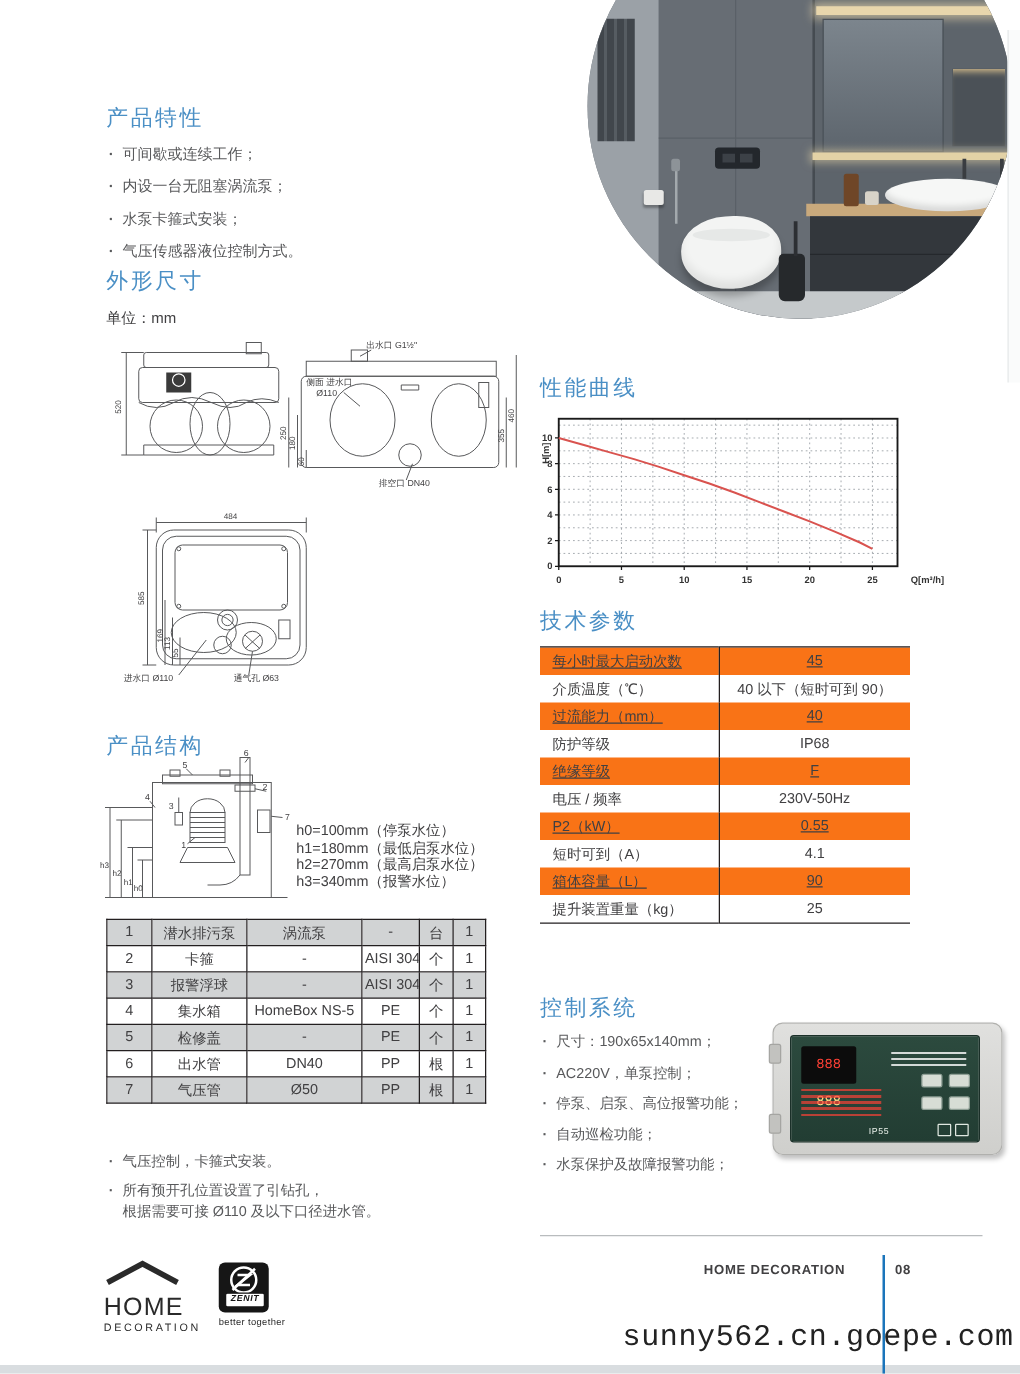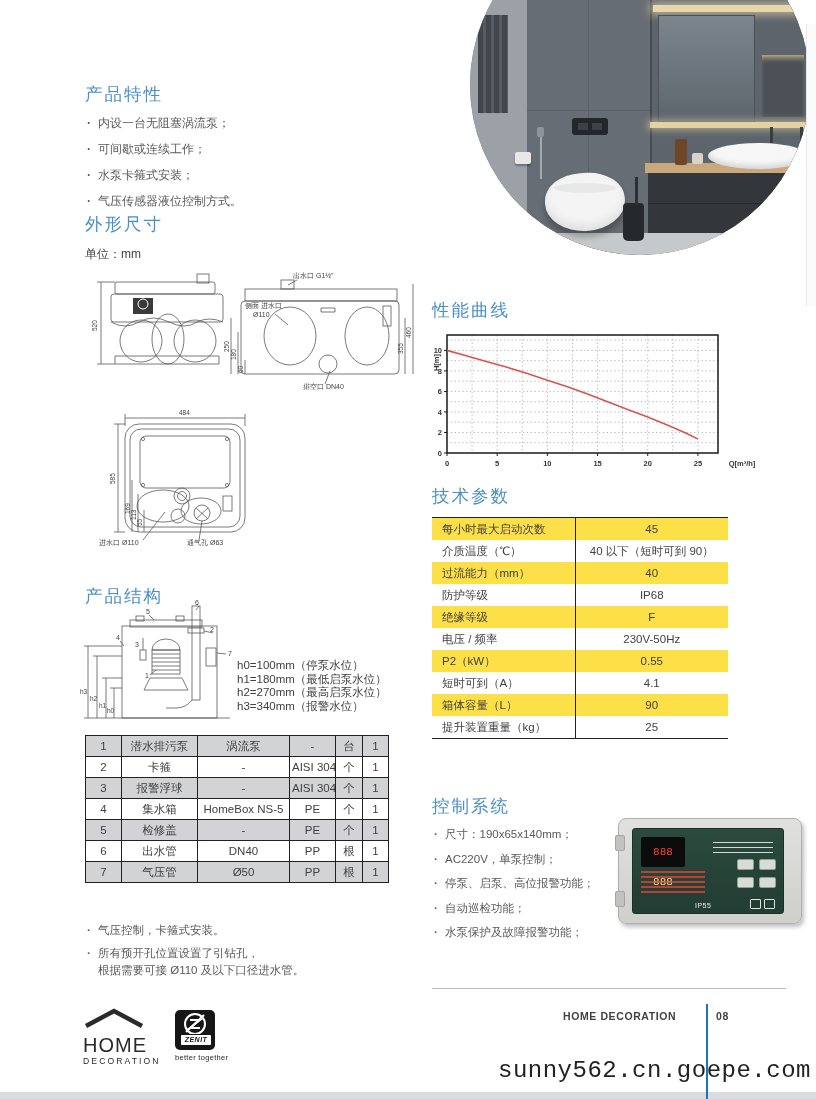--- a/index.html
+++ b/index.html
@@ -71,21 +71,21 @@
   .parts-table{position:absolute;left:85px;top:735px;font-size:11.5px;color:#414042;table-layout:fixed;width:303px;}
   .parts-table th,.parts-table td{border:1px solid #231f20;text-align:center;height:20px;padding:0 2px;font-weight:500;overflow:hidden;white-space:nowrap;}
   .parts-table td{font-weight:400;}
   .parts-table tr.shade td{background:#d1d3d4;}
 
   .tech-table{position:absolute;left:432px;top:517px;font-size:11.5px;color:#414042;table-layout:fixed;width:296px;
     border-top:1px solid #231f20;border-bottom:1px solid #231f20;}
   .tech-table td{height:22px;padding:0;}
   .tech-table td.lbl{text-align:left;padding-left:10px;}
   .tech-table td.val{text-align:center;border-left:1px solid #231f20;}
-  .tech-table tr.shade td{background:#fde047;}
+  .tech-table tr.shade td{background:#f97316;text-decoration:underline;}
 
   
   .line-draw{position:absolute;}
   .line-draw text{font-size:7px;fill:#414042;font-family:"Liberation Sans",sans-serif;}
   .line-draw .dimtxt{font-size:6.5px;}
   .line-draw path,.line-draw rect,.line-draw line,.line-draw ellipse,.line-draw circle,.line-draw polyline{
     fill:none;stroke:#58595b;stroke-width:0.8;}
 
   
   #chart{position:absolute;left:430px;top:328px;width:340px;height:150px;}
@@ -163,22 +163,22 @@
   <div class="pc-toilet"></div>
   <div class="pc-seat"></div>
   <div class="pc-trash"></div>
   <div class="pc-brush"></div>
 </div>
 <div class="edge-strip"></div>
 <div class="bottom-strip"></div>
 
 <div class="sec-title" style="left:85px;top:82px;">产品特性</div>
 <div id="features-list" class="blt-list" style="left:85px;top:110px;">
+    <div class="blt">可间歇或连续工作；</div>
     <div class="blt">内设一台无阻塞涡流泵；</div>
-    <div class="blt">可间歇或连续工作；</div>
     <div class="blt">水泵卡箍式安装；</div>
     <div class="blt">气压传感器液位控制方式。</div>
   </div>
 
 <div class="sec-title" style="left:85px;top:212px;">外形尺寸</div>
 <div class="unit-label" style="left:85px;top:246px;">单位：mm</div>
 
 <svg class="line-draw" style="left:85px;top:268px;" width="330" height="310" viewBox="0 0 330 310">
 
   <g>

